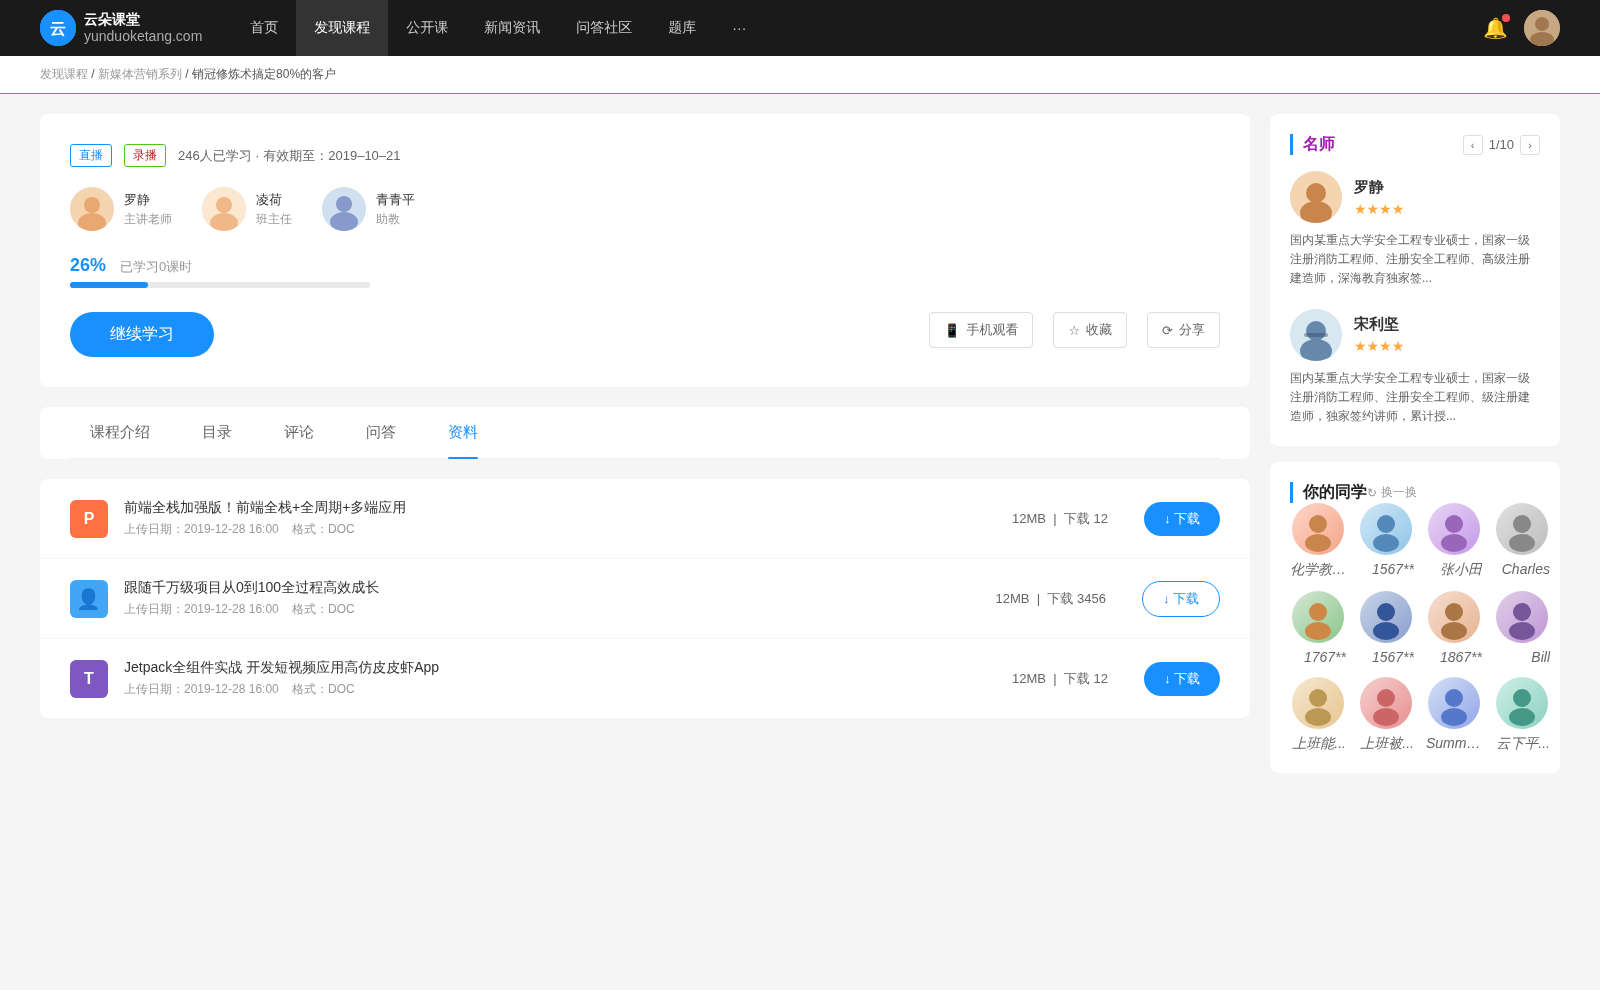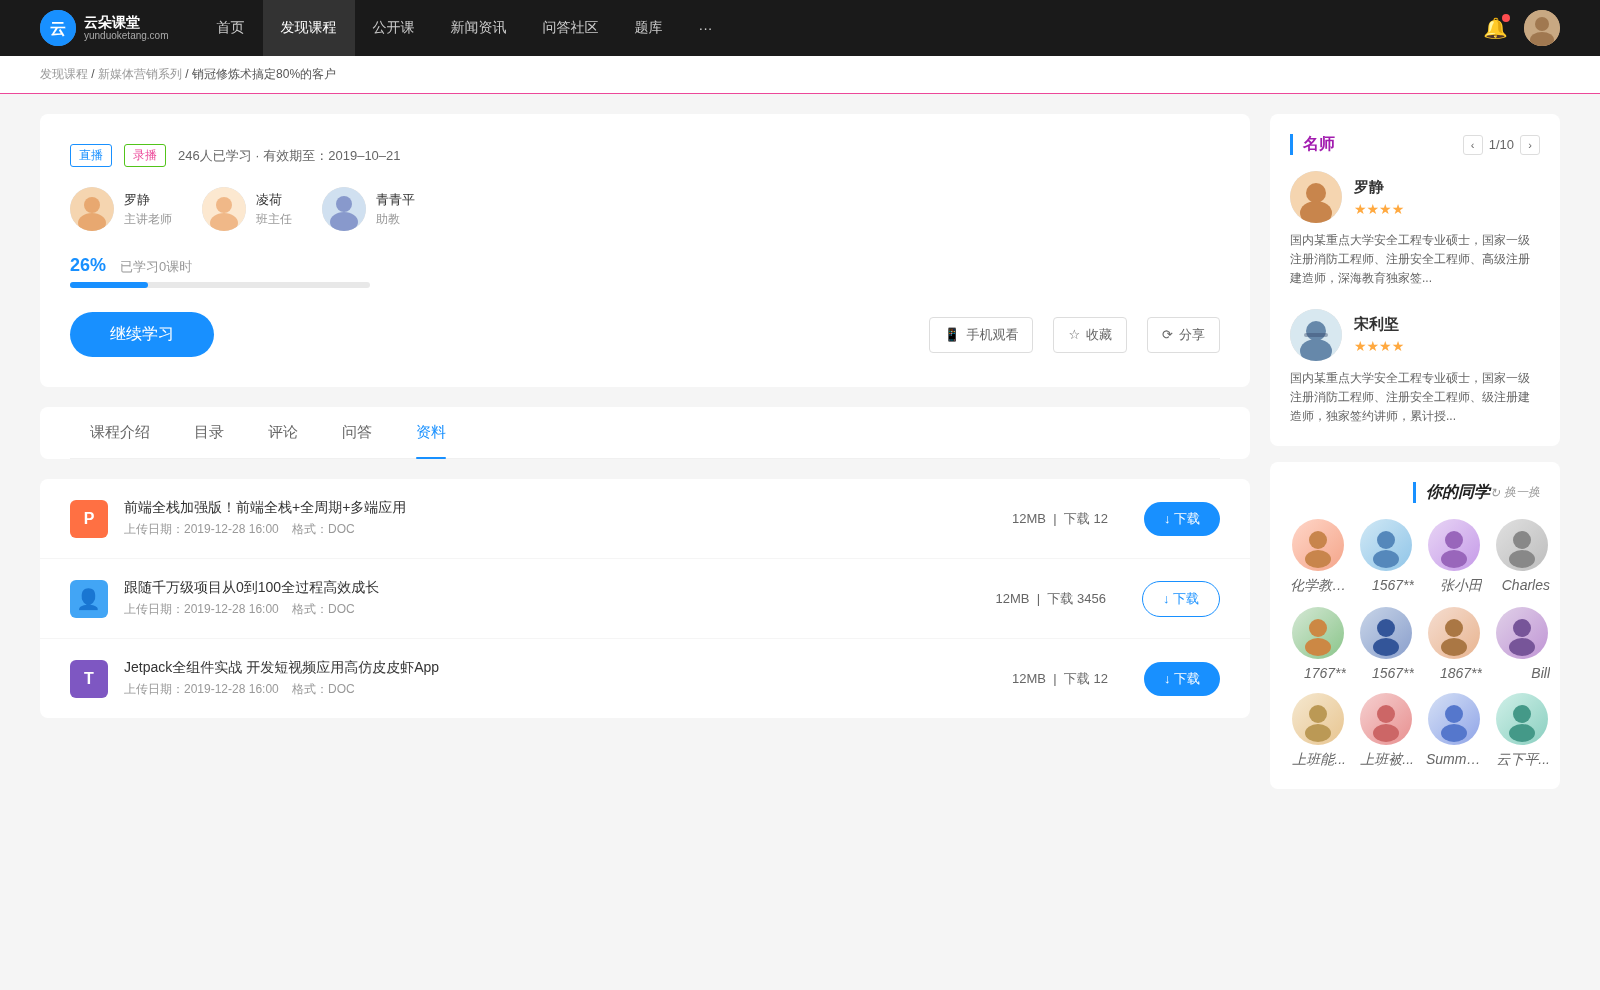--- a/index.html
+++ b/index.html
@@ -28,40 +28,40 @@
 
     
     .content-left { flex: 1; min-width: 0; }
 
     
     .course-card { background: white; border-radius: 8px; padding: 30px; margin-bottom: 20px; }
     .course-title { font-size: 22px; font-weight: bold; color: #222; margin-bottom: 12px; }
     .course-meta { display: flex; align-items: center; gap: 12px; margin-bottom: 20px; color: #666; font-size: 13px; }
     .tag { padding: 2px 8px; border-radius: 3px; font-size: 12px; border: 1px solid; }
     .tag-live { color: #1890ff; border-color: #1890ff; }
-    .tag-record { color: #ec4899; border-color: #52c41a; }
+    .tag-record { color: #b91c1c; border-color: #52c41a; }
     .teachers { display: flex; gap: 30px; margin-bottom: 24px; }
     .teacher-item { display: flex; align-items: center; gap: 10px; }
     .teacher-avatar { width: 44px; height: 44px; border-radius: 50%; background: #ddd; overflow: hidden; display: flex; align-items: center; justify-content: center; }
     .teacher-info { font-size: 13px; }
     .teacher-name { color: #333; font-weight: 500; margin-bottom: 2px; }
     .teacher-role { color: #999; font-size: 12px; }
     .progress-section { margin-bottom: 24px; }
     .progress-label { color: #1890ff; font-size: 18px; font-weight: bold; margin-bottom: 6px; }
     .progress-sub { color: #999; font-size: 13px; margin-left: 10px; }
     .progress-bar-bg { width: 300px; height: 6px; background: #e8e8e8; border-radius: 3px; margin-top: 6px; }
     .progress-bar-fill { height: 6px; background: #1890ff; border-radius: 3px; }
-    .action-row { display: flex; align-items: center; gap: 8px; }
+    .action-row { display: flex; align-items: flex-start; gap: 8px; }
     .btn-continue { background: #1890ff; color: white; border: none; border-radius: 24px; padding: 12px 40px; font-size: 16px; cursor: pointer; }
     .action-links { display: flex; gap: 20px; margin-left: auto; }
     .action-link { display: flex; align-items: center; gap: 6px; color: #666; font-size: 13px; cursor: pointer; border: 1px solid #ddd; padding: 8px 14px; border-radius: 4px; }
 
     
     .tabs-card { background: white; border-radius: 8px; padding: 0 30px; margin-bottom: 20px; }
-    .tabs-row { display: flex; gap: 4px; border-bottom: 1px solid #f0f0f0; }
+    .tabs-row { display: flex; gap: 12px; border-bottom: 1px solid #f0f0f0; }
     .tab-item { padding: 16px 20px; font-size: 15px; color: #666; cursor: pointer; position: relative; }
     .tab-item.active { color: #1890ff; font-weight: 500; }
     .tab-item.active::after { content: ''; position: absolute; bottom: -1px; left: 20px; right: 20px; height: 2px; background: #1890ff; border-radius: 2px; }
 
     
     .resources-card { background: white; border-radius: 8px; }
     .resource-item { display: flex; align-items: center; padding: 20px 30px; border-bottom: 1px solid #f5f5f5; gap: 16px; }
     .resource-item:last-child { border-bottom: none; }
     .resource-icon { width: 38px; height: 38px; border-radius: 6px; display: flex; align-items: center; justify-content: center; font-size: 16px; font-weight: bold; color: white; flex-shrink: 0; }
     .resource-icon-p { background: #ff7043; }
@@ -87,21 +87,21 @@
     .teacher-sidebar-item { margin-bottom: 20px; }
     .teacher-sidebar-item:last-child { margin-bottom: 0; }
     .teacher-sidebar-top { display: flex; align-items: center; gap: 12px; margin-bottom: 8px; }
     .teacher-sidebar-avatar { width: 52px; height: 52px; border-radius: 50%; background: #ddd; overflow: hidden; flex-shrink: 0; }
     .teacher-sidebar-name { font-size: 15px; font-weight: bold; color: #333; margin-bottom: 4px; }
     .stars { color: #ffa940; font-size: 14px; }
     .teacher-sidebar-desc { font-size: 12px; color: #666; line-height: 1.6; }
 
     
     .classmates-card { background: white; border-radius: 8px; padding: 20px; }
-    .classmates-header { display: flex; align-items: center; justify-content: flex-end; margin-bottom: 16px; font-style: italic; }
+    .classmates-header { display: flex; align-items: center; justify-content: flex-start; margin-bottom: 0; }
     .classmates-title { font-size: 16px; font-weight: bold; color: #222; border-left: 3px solid #1890ff; padding-left: 10px; }
     .refresh-btn { display: flex; align-items: center; gap: 4px; color: #999; font-size: 12px; cursor: pointer; }
     .classmates-grid { display: grid; grid-template-columns: repeat(4, 1fr); gap: 12px; }
     .classmate-item { display: flex; flex-direction: column; align-items: center; gap: 6px; }
     .classmate-avatar { width: 52px; height: 52px; border-radius: 50%; overflow: hidden; display: flex; align-items: center; justify-content: center; }
     .classmate-name { font-size: 14px; color: #666; text-align: right; overflow: hidden; text-overflow: ellipsis; white-space: nowrap; width: 56px; font-style: italic; }
 
     
     .av-1 { background: linear-gradient(135deg, #ffd6c8, #f4a58a); }
     .av-2 { background: linear-gradient(135deg, #d0e8f5, #90c5e8); }
@@ -122,21 +122,21 @@
 <nav class="navbar">
   <div class="logo-area">
     <div class="logo-icon">
       <svg width="36" height="36" viewBox="0 0 36 36">
         <circle cx="18" cy="18" r="18" fill="#1890ff"></circle>
         <text x="18" y="24" text-anchor="middle" font-size="16" fill="white" font-weight="bold">云</text>
       </svg>
     </div>
     <div class="logo-text">
       <div style="font-size:14px;color:white;font-weight:bold;">云朵课堂</div>
-      <div style="font-size:10px;color:#aaa;">yunduoketang.com</div>
+      <div style="font-size:14px;color:#aaa;">yunduoketang.com</div>
     </div>
   </div>
   <div class="nav-items">
     <div class="nav-item">首页</div>
     <div class="nav-item active">发现课程</div>
     <div class="nav-item">公开课</div>
     <div class="nav-item">新闻资讯</div>
     <div class="nav-item">问答社区</div>
     <div class="nav-item">题库</div>
     <div class="nav-item">···</div>

